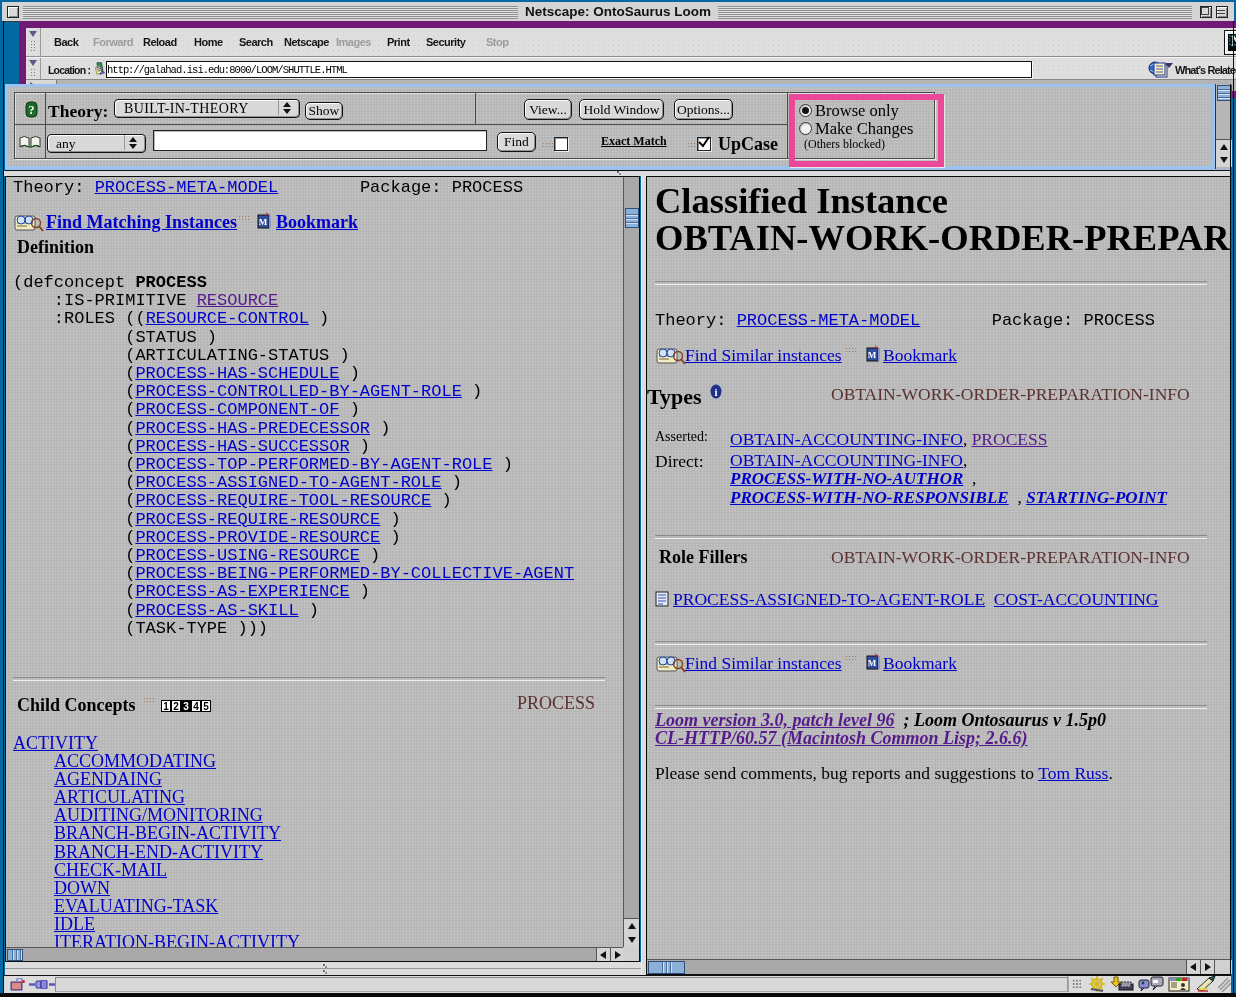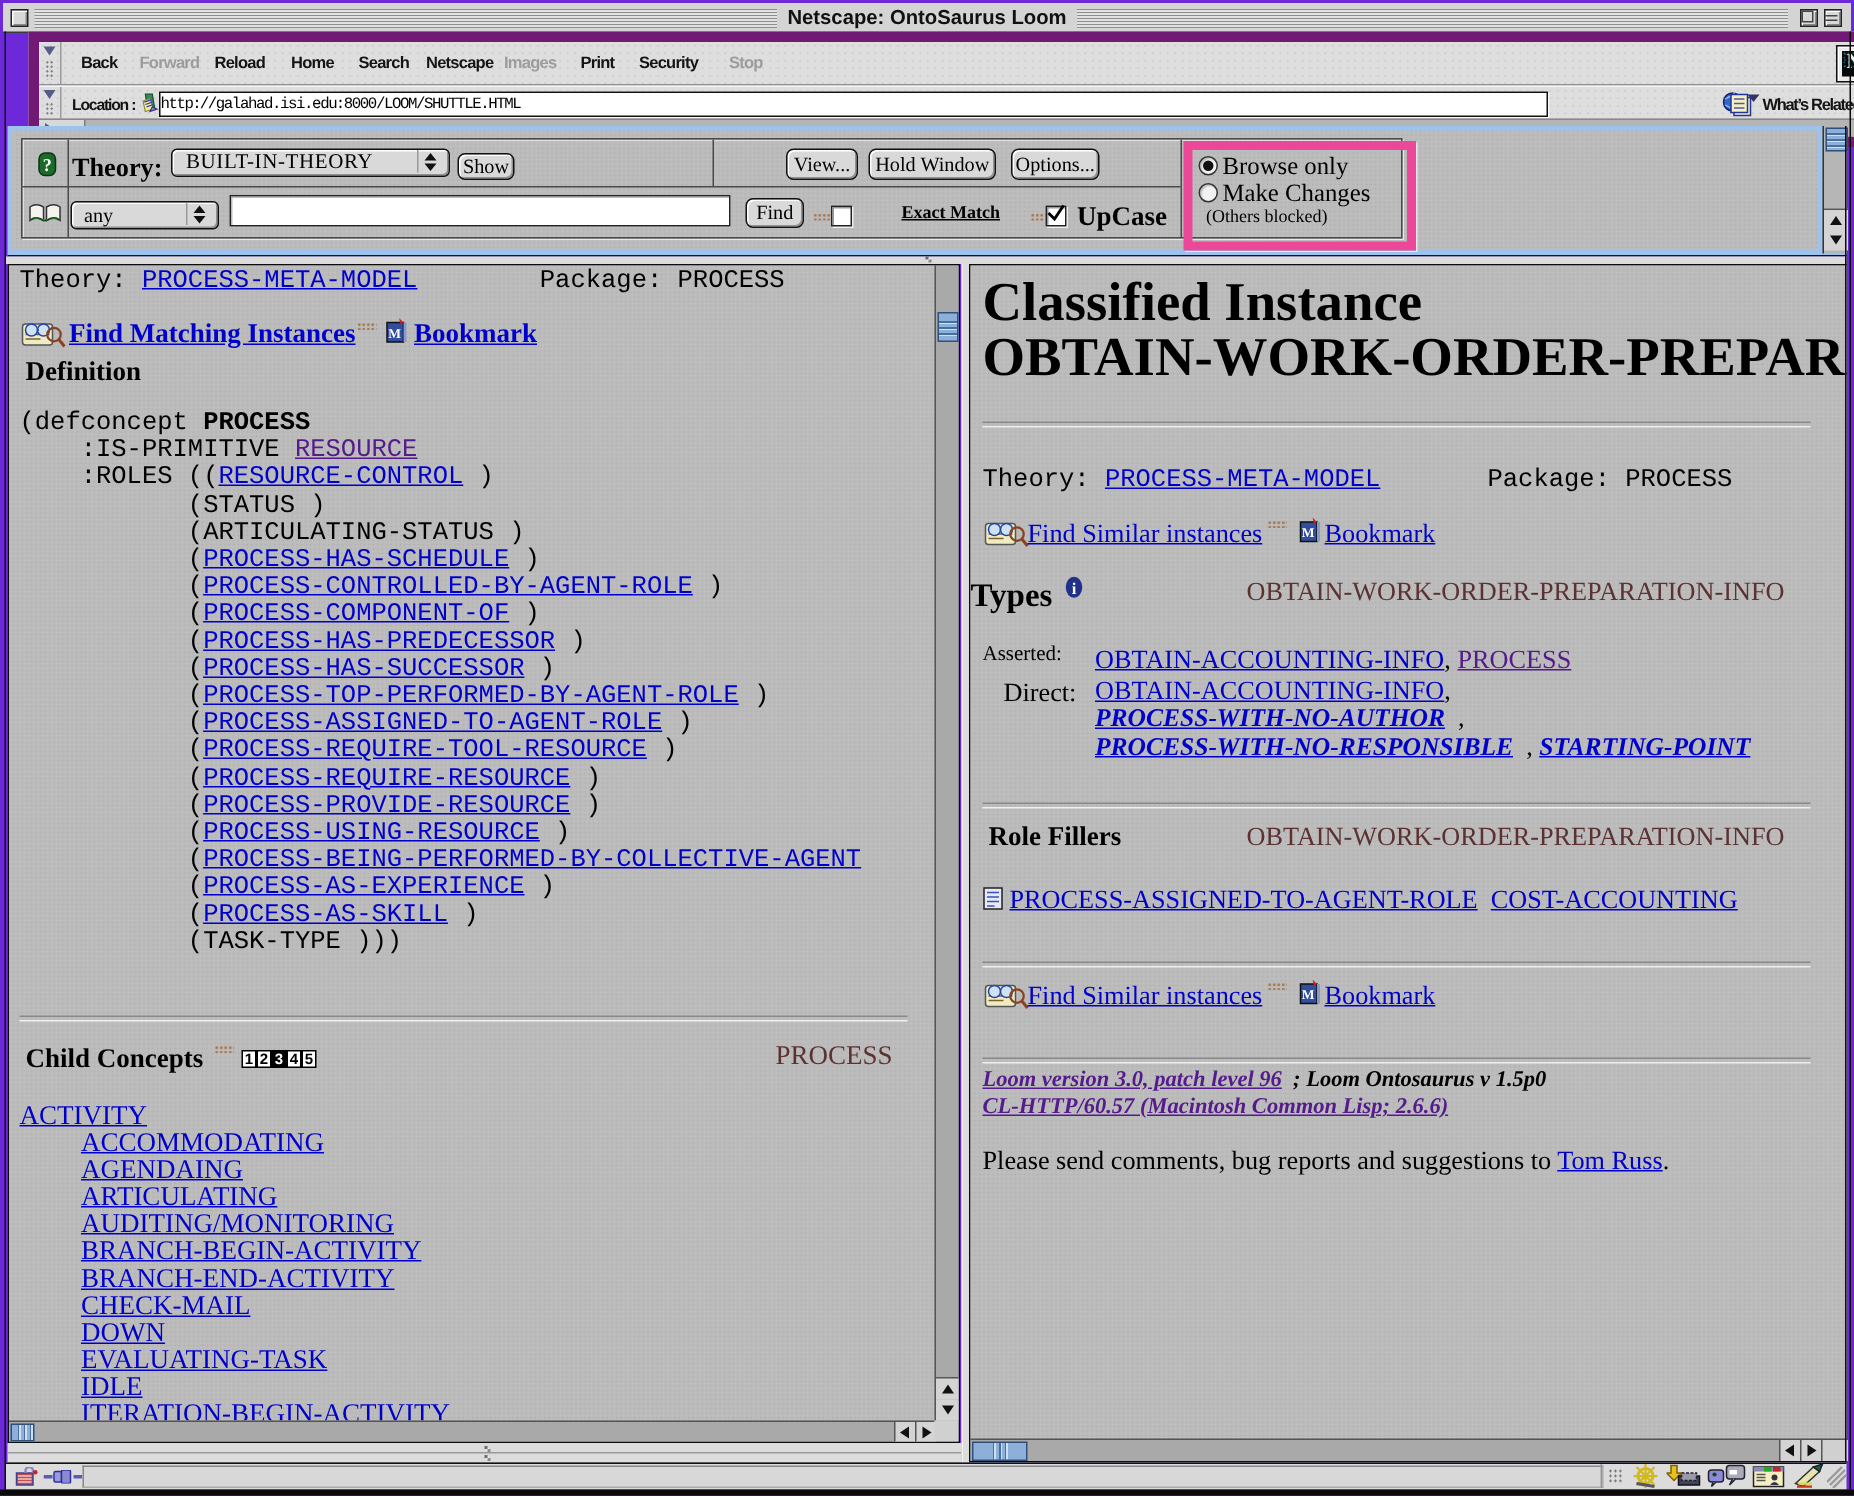--- a/index.html
+++ b/index.html
@@ -1,17 +1,17 @@
 <!DOCTYPE html>
 <html><head><meta charset="utf-8">
 <style>
 html,body{margin:0;padding:0;}
 body{width:1236px;height:997px;overflow:hidden;background:#0a0a0a;font-family:"Liberation Serif",serif;}
 .abs{position:absolute;}
-#win{position:absolute;left:0;top:0;width:1236px;height:997px;background:#6d28d9;}
+#win{position:absolute;left:0;top:0;width:1236px;height:997px;background:#0369a1;}
 .dith{background-color:#bbbbbb;background-image:radial-gradient(rgba(255,255,255,.20) 18%,rgba(255,255,255,0) 24%),radial-gradient(rgba(85,85,85,.15) 18%,rgba(85,85,85,0) 24%);background-size:3px 3px;background-position:0 0,1.5px 1.5px;}
 .chrome{background-color:#dedede;background-image:radial-gradient(rgba(168,168,168,.30) 16%,rgba(168,168,168,0) 22%);background-size:5px 5px;}
 .ser{font-family:"Liberation Serif",serif;}
 .mono{font-family:"Liberation Mono",monospace;}
 .sans{font-family:"Liberation Sans",sans-serif;}
 a,.lk{color:#0000cc;text-decoration:underline;}
 .vis{color:#551a8b;}
 .mr{color:#5c3131;}
 .macbtn{position:absolute;border:1px solid #111;border-radius:5px;background:#d9d9d9;box-shadow:inset 1px 1px 0 #ffffff,inset -1px -1px 0 #909090;font-family:"Liberation Serif",serif;text-align:center;color:#000;}
 .tri{position:absolute;width:0;height:0;}
@@ -301,21 +301,21 @@
     <a class="abs ser" style="left:236px;top:168px;font-size:17.5px;">Bookmark</a>
 
     <div class="abs ser" style="left:0;top:207px;font-size:22px;font-weight:700;font-family:Liberation Serif, serif;">Types</div>
     <svg class="abs" style="left:63px;top:207px;" width="12" height="15" viewBox="0 0 12 15">
       <ellipse cx="6" cy="7.5" rx="5.5" ry="7" fill="#20318c"></ellipse>
       <text x="6" y="12" font-size="11" font-weight="bold" fill="#fff" text-anchor="middle" font-family="Liberation Serif">i</text>
     </svg>
     <div class="abs ser mr" style="left:184px;top:207px;font-size:17.5px;">OBTAIN-WORK-ORDER-PREPARATION-INFO</div>
     <div class="abs ser" style="left:8px;top:252px;font-size:14px;">Asserted:</div>
     <div class="abs ser" style="left:83px;top:252px;font-size:17.5px;"><a>OBTAIN-ACCOUNTING-INFO</a>, <a class="vis">PROCESS</a></div>
-    <div class="abs ser" style="left:8px;top:274px;font-size:17.5px;margin-left:14px;">Direct:</div>
+    <div class="abs ser" style="left:8px;top:274px;font-size:17.5px;">Direct:</div>
     <div class="abs ser" style="left:83px;top:274px;font-size:17.5px;line-height:18.2px;"><a>OBTAIN-ACCOUNTING-INFO</a>,<br><a style="font-style:italic;font-weight:700;font-size:17px;">PROCESS-WITH-NO-AUTHOR</a>&nbsp; ,<br><a style="font-style:italic;font-weight:700;font-size:17px;">PROCESS-WITH-NO-RESPONSIBLE</a>&nbsp; , <a style="font-style:italic;font-weight:700;font-size:17px;">STARTING-POINT</a></div>
     <div class="hr" style="left:8px;top:358px;width:552px;"></div>
     <div class="abs ser" style="left:12px;top:370px;font-size:18px;font-weight:700;">Role Fillers</div>
     <div class="abs ser mr" style="left:184px;top:370px;font-size:17.5px;">OBTAIN-WORK-ORDER-PREPARATION-INFO</div>
     <svg class="abs" style="left:8px;top:414px;" width="14" height="16" viewBox="0 0 14 16">
       <rect x="1" y="1" width="12" height="14" fill="#e8e8f4" stroke="#222"></rect>
       <path d="M3 4 h8 M3 7 h8 M3 10 h8 M3 13 h5" stroke="#3355bb"></path>
     </svg>
     <div class="abs ser" style="left:26px;top:412px;font-size:17.5px;"><a>PROCESS-ASSIGNED-TO-AGENT-ROLE</a>&nbsp; <a>COST-ACCOUNTING</a></div>
     <div class="hr" style="left:8px;top:464px;width:552px;"></div>
@@ -331,21 +331,21 @@
     <a class="abs ser" style="left:38px;top:476px;font-size:17.5px;">Find Similar instances</a>
     <div class="dots" style="left:198px;top:478px;"></div>
     <svg class="abs" style="left:219px;top:476px;" width="15" height="18" viewBox="0 0 15 18">
       <rect x="1" y="3" width="11" height="13" fill="#334e9e" stroke="#111"></rect>
       <rect x="12" y="3" width="2" height="13" fill="#8899cc"></rect>
       <text x="6" y="13" font-size="9" fill="#fff" text-anchor="middle" font-family="Liberation Serif" font-weight="bold">M</text>
       <path d="M9 0 L12 3 L10 4 Z" fill="#cc2222"></path>
     </svg>
     <a class="abs ser" style="left:236px;top:476px;font-size:17.5px;">Bookmark</a>
     <div class="hr" style="left:8px;top:528px;width:552px;"></div>
-    <div class="abs ser" style="left:8px;top:534px;font-size:15px;font-style:italic;font-weight:700;line-height:18.2px;"><a class="vis" style="font-style:italic;">Loom version 3.0, patch level 96</a>&nbsp; ; Loom Ontosaurus v 1.5p0<br><a class="vis" style="font-style:italic;">CL-HTTP/60.57 (Macintosh Common Lisp; 2.6.6)</a></div>
+    <div class="abs ser" style="left:8px;top:534px;font-size:18px;font-style:italic;font-weight:700;line-height:18.2px;"><a class="vis" style="font-style:italic;">Loom version 3.0, patch level 96</a>&nbsp; ; Loom Ontosaurus v 1.5p0<br><a class="vis" style="font-style:italic;">CL-HTTP/60.57 (Macintosh Common Lisp; 2.6.6)</a></div>
     <div class="abs ser" style="left:8px;top:586px;font-size:17.5px;">Please send comments, bug reports and suggestions to <a>Tom Russ</a>.</div>
   </div>
 
   <div class="abs" style="left:0;top:782px;width:584px;height:15px;background:#a9a9a9;border-top:1px solid #555;box-sizing:border-box;">
     <div class="abs" style="left:1px;top:1px;width:37px;height:13px;background:#8cb0d8;border:1px solid #30507c;box-sizing:border-box;background-image:linear-gradient(90deg,transparent 13px,#4a6f9e 13px,#4a6f9e 14px,#cfe0f2 14px,#cfe0f2 15px,transparent 15px,transparent 17px,#4a6f9e 17px,#4a6f9e 18px,#cfe0f2 18px,#cfe0f2 19px,transparent 19px,transparent 21px,#4a6f9e 21px,#4a6f9e 22px,#cfe0f2 22px,#cfe0f2 23px,transparent 23px);"></div>
     <div class="abs" style="left:539px;top:0;width:13px;height:14px;background:#d4d4d4;border-left:1px solid #555;">
           <div class="tri" style="left:3px;top:3px;border-top:4px solid transparent;border-bottom:4px solid transparent;border-right:6px solid #111;"></div>
         </div>
     <div class="abs" style="left:553px;top:0;width:13px;height:14px;background:#d4d4d4;border-left:1px solid #555;">
           <div class="tri" style="left:4px;top:3px;border-top:4px solid transparent;border-bottom:4px solid transparent;border-left:6px solid #111;"></div>

